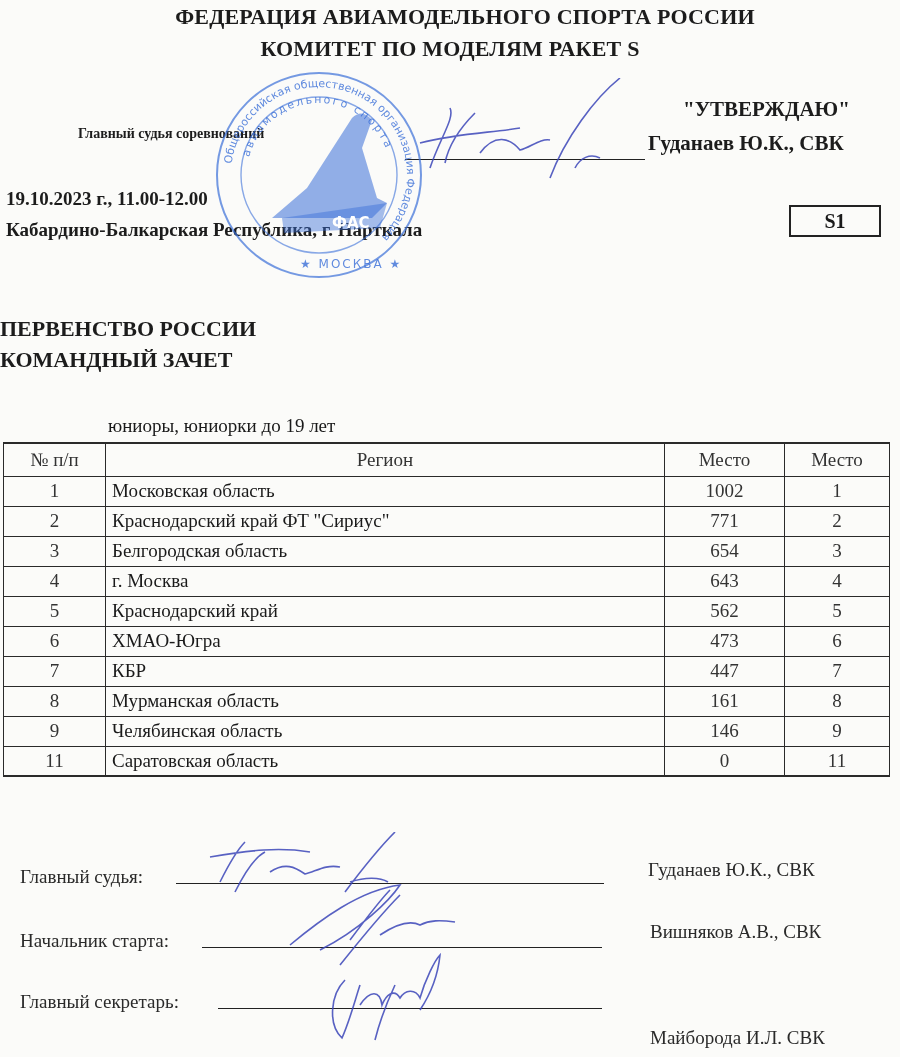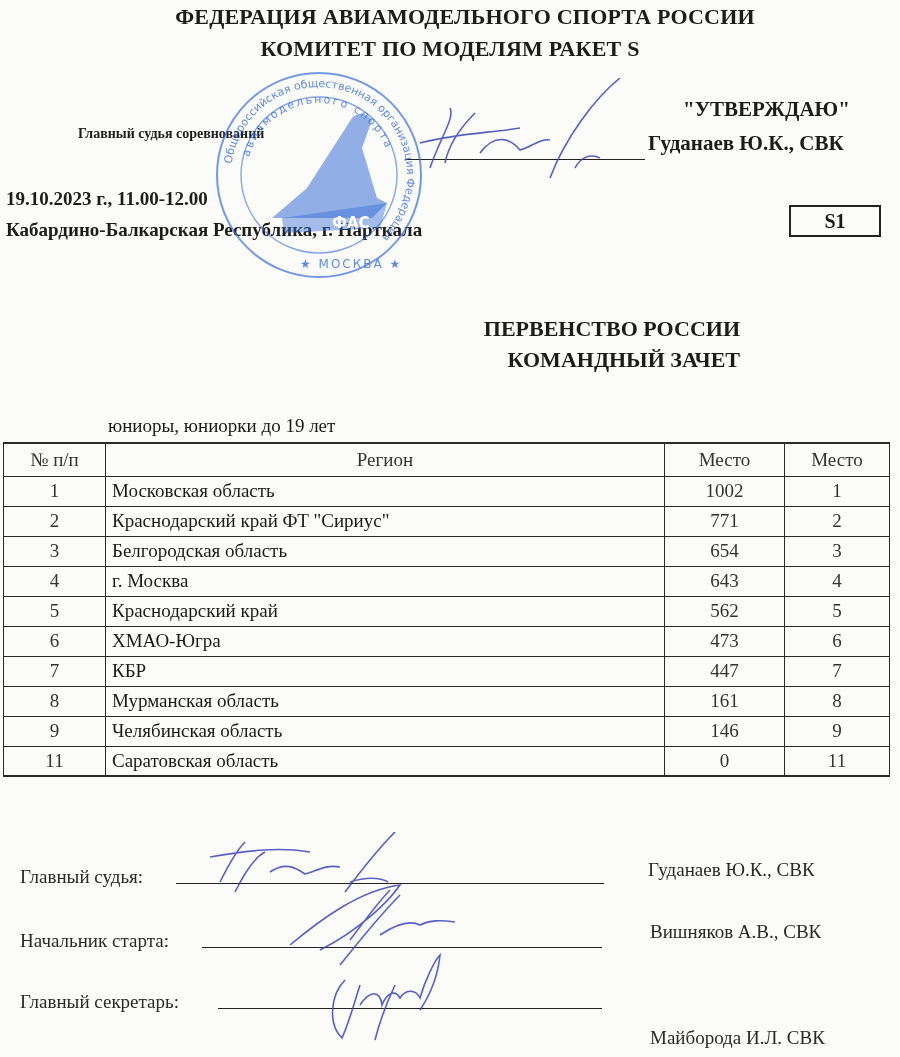--- a/index.html
+++ b/index.html
@@ -49,21 +49,21 @@
       border: 2.5px solid #222;
       box-sizing: border-box;
       text-align: center;
       font-size: 20px;
       font-weight: bold;
       line-height: 28px;
     }
 
     .title-line {
       left: 0; width: 740px;
-      text-align: right;
+      text-align: left;
       font-size: 22px;
       font-weight: bold;
       color: #1c1c1c;
     }
 
     .category {
       left: 108px; top: 415px;
       font-size: 19px;
     }
 

